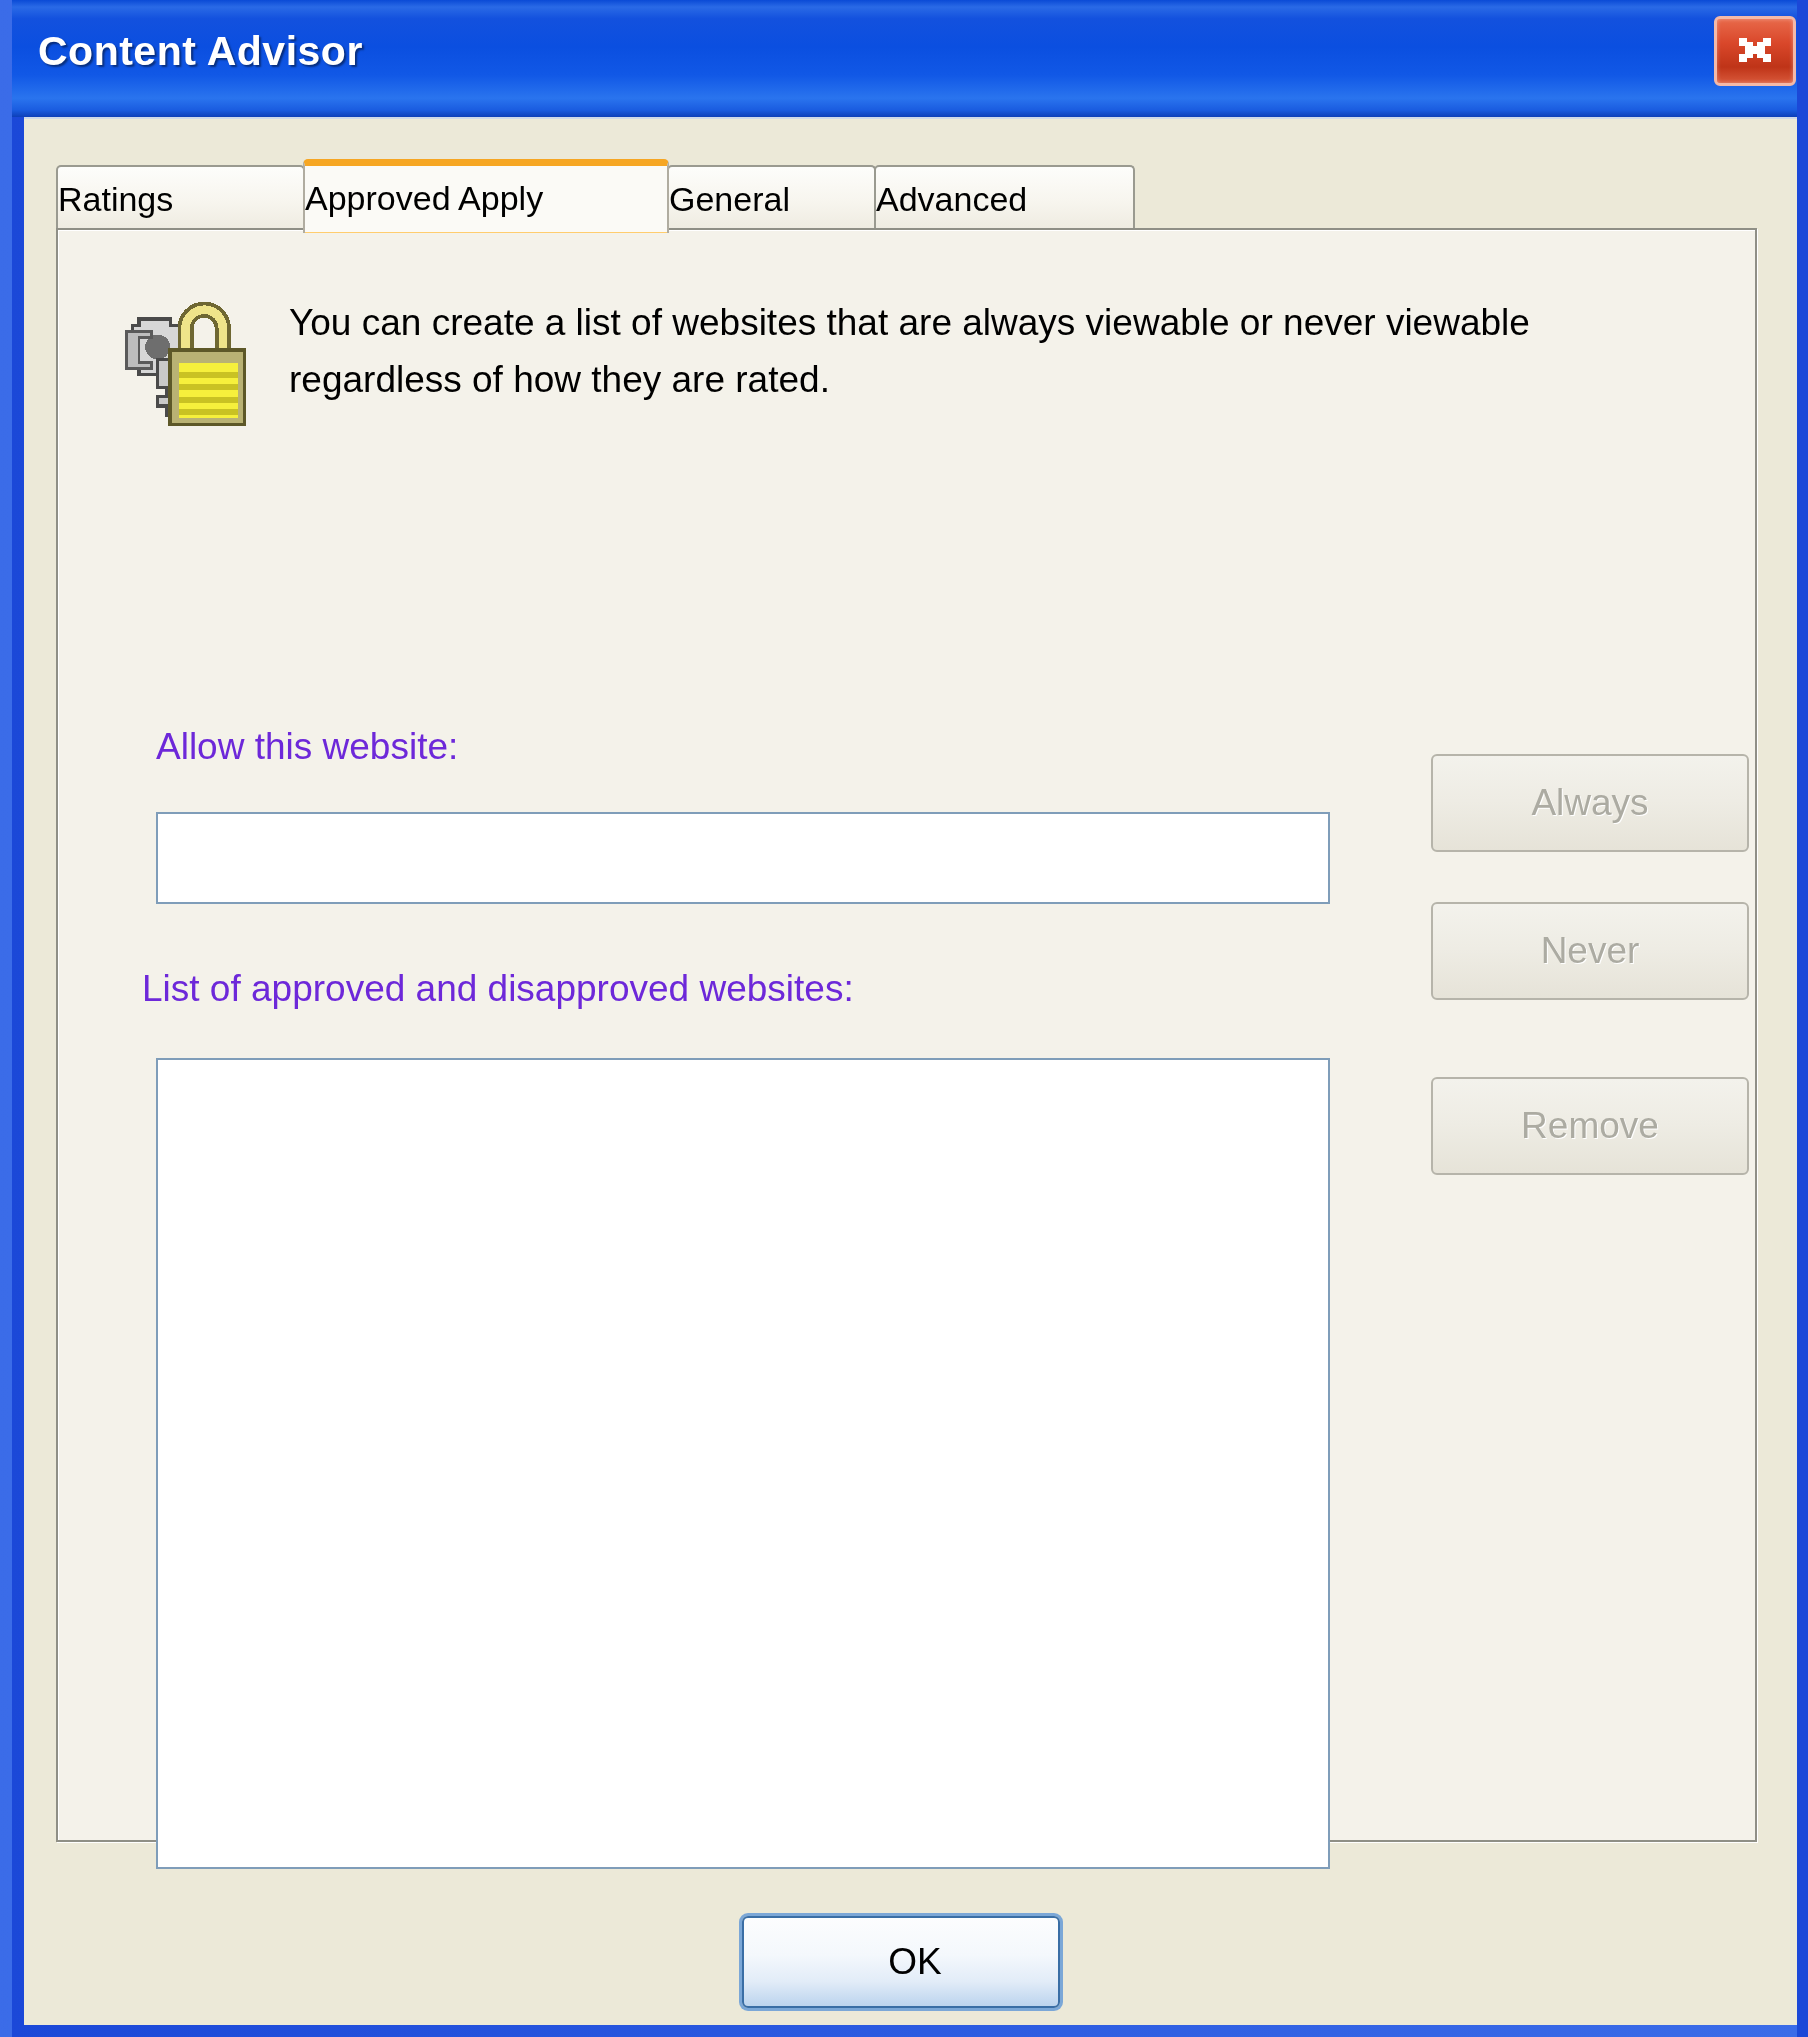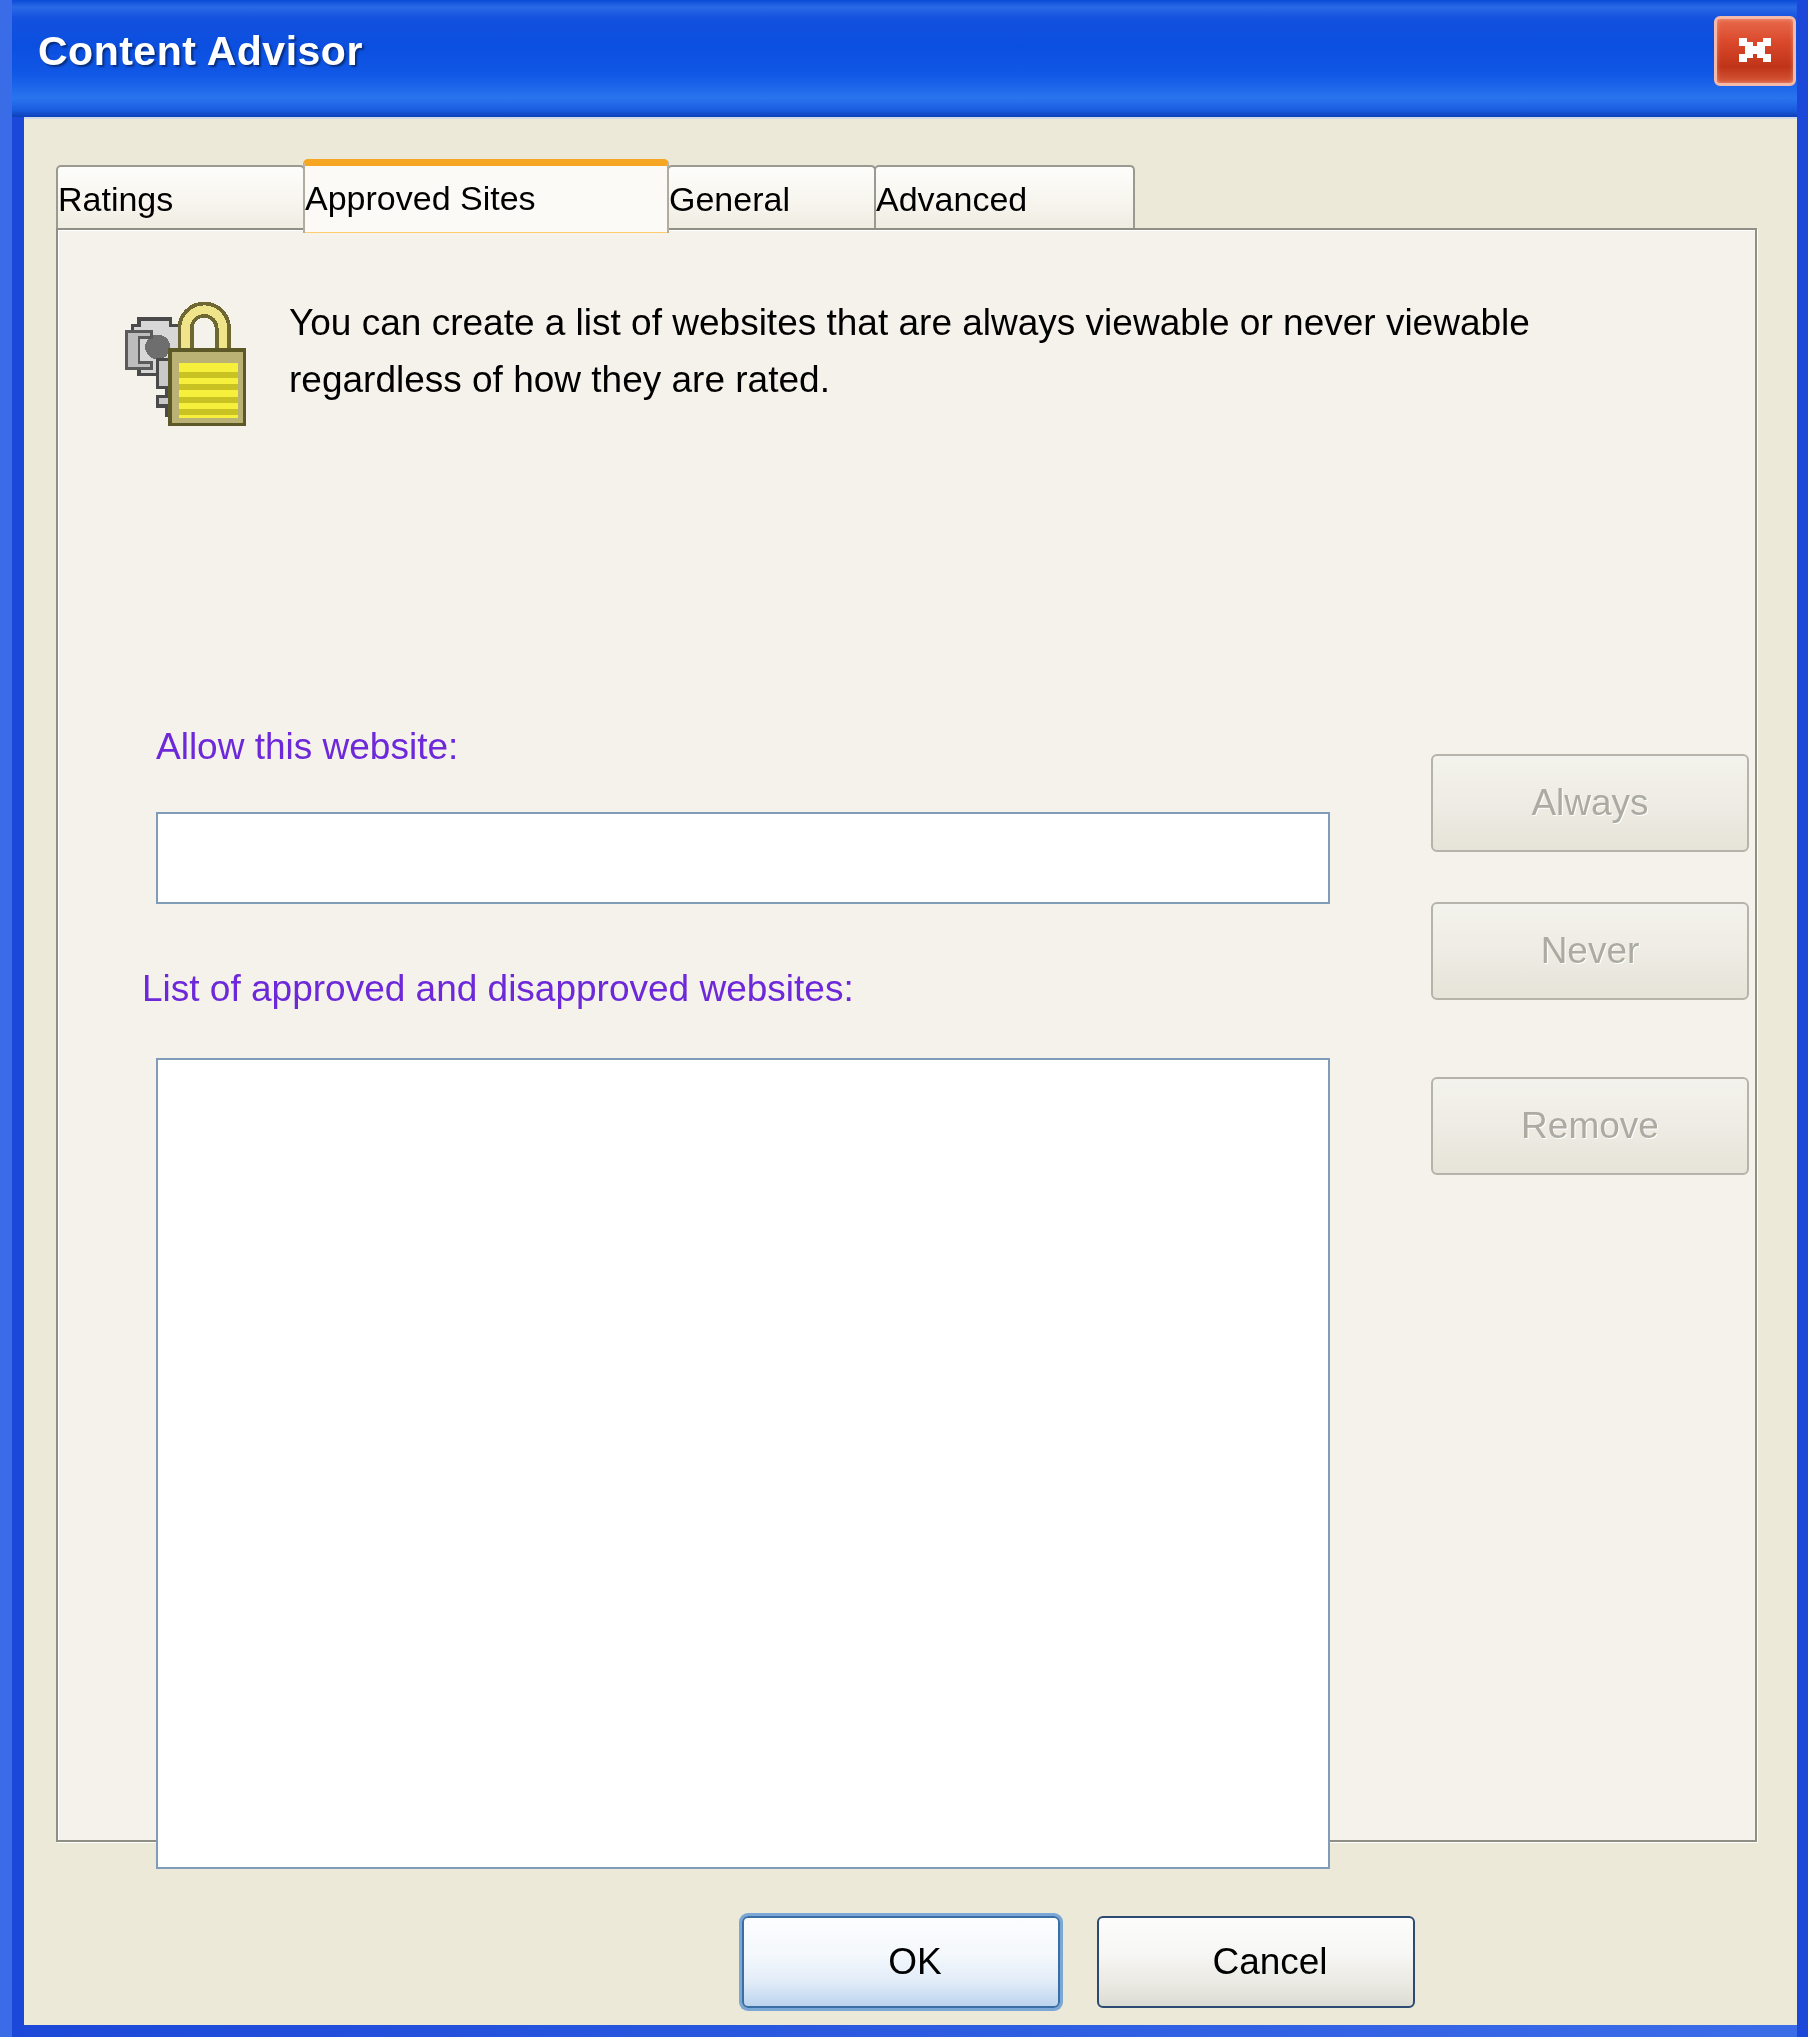--- a/index.html
+++ b/index.html
@@ -275,21 +275,21 @@
     </div>
   </div>
 
   <div id="client">
 
     <div id="tabstrip">
       <div class="tab" id="tab-0" style="left:0px; width:249px;">
         <span class="tab-label">Ratings</span>
       </div>
       <div class="tab active" id="tab-1" style="left:247px; width:366px;">
-        <span class="tab-label">Approved Sites</span>
+        <span class="tab-label">Approved Apply</span>
       </div>
       <div class="tab" id="tab-2" style="left:611px; width:209px;">
         <span class="tab-label">General</span>
       </div>
       <div class="tab" id="tab-3" style="left:818px; width:261px;">
         <span class="tab-label">Advanced</span>
       </div>
     </div>
 
     <div id="tabpage">
@@ -328,17 +328,16 @@
 
       <div id="sites-listbox"></div>
 
       <div class="side-button" id="btn-always">Always</div>
       <div class="side-button" id="btn-never">Never</div>
       <div class="side-button" id="btn-remove">Remove</div>
 
     </div>
 
     <div class="dlg-button default" id="btn-ok">OK</div>
-    <div class="dlg-button" id="btn-cancel">Cancel</div>
 
   </div>
 </div>
 
 
 </body></html>

